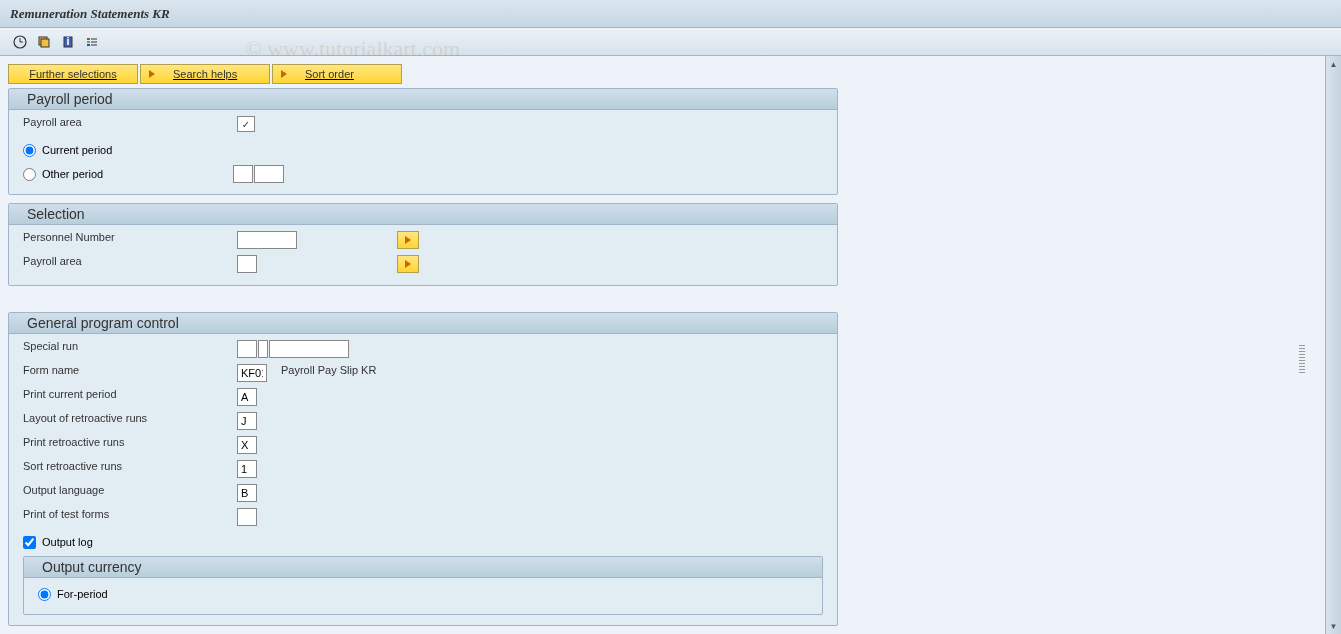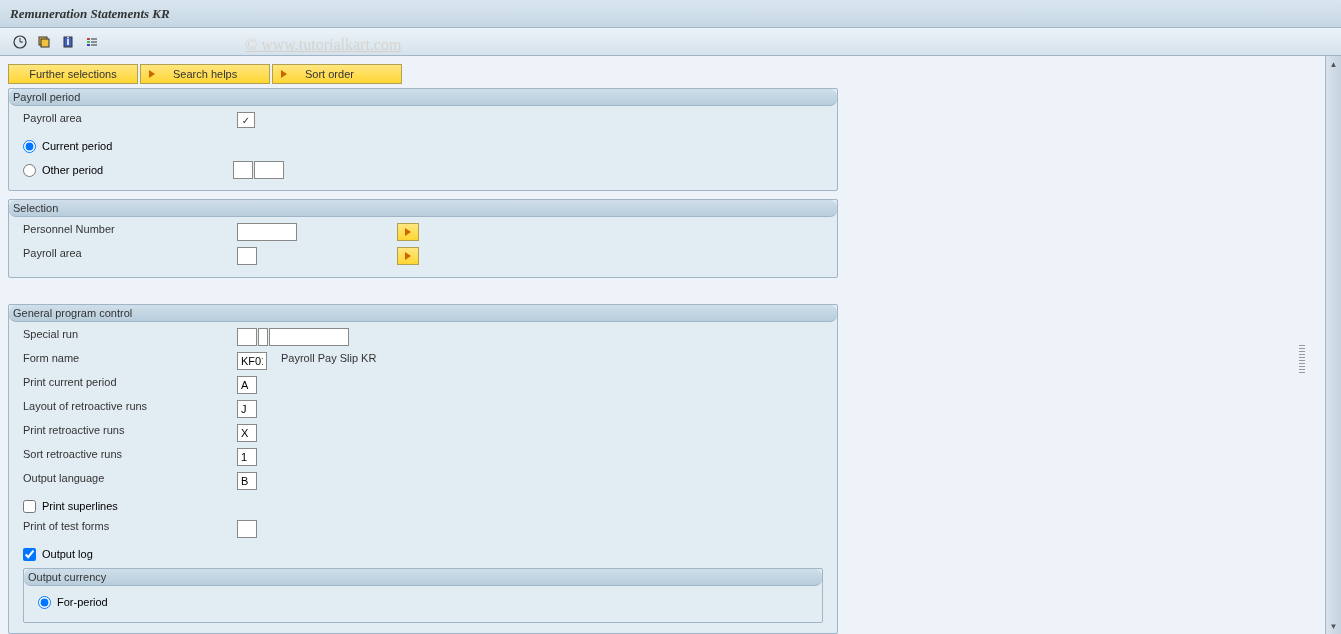--- a/index.html
+++ b/index.html
@@ -57,20 +57,21 @@
       flex: 1;
       padding: 8px;
       background: #edf3f8;
       overflow-y: auto;
       position: relative;
     }
     .button-row {
       display: flex;
       gap: 2px;
       margin-bottom: 4px;
+      text-decoration: underline;
     }
     .sap-button {
       background: linear-gradient(to bottom, #ffe680 0%, #ffd633 100%);
       border: 1px solid #b0a050;
       padding: 2px 8px;
       cursor: pointer;
       height: 20px;
       display: flex;
       align-items: center;
       font-size: 11px;
@@ -95,25 +96,24 @@
     }
     .group-box {
       border: 1px solid #a0b5c8;
       background: #e2ecf3;
       margin-bottom: 8px;
       width: 830px;
       border-radius: 2px;
     }
     .group-header {
       background: linear-gradient(to bottom, #d0dfea 0%, #b8cddc 100%);
-      padding: 2px 4px;
+      padding: 2px 18px;
       border-bottom: 1px solid #a0b5c8;
-      font-size: 11px;
-      color: #333;
-      border-radius: 7px;
+      font-size: 14px;
+      color: #333;
     }
     .group-content {
       padding: 6px 8px;
     }
     .field-row {
       display: flex;
       align-items: flex-start;
       margin-bottom: 4px;
       height: 20px;
     }
@@ -221,26 +221,25 @@
       right: 20px;
       top: 50%;
       width: 6px;
       height: 30px;
       background: repeating-linear-gradient(to bottom, #999 0, #999 1px, transparent 1px, transparent 3px);
     }
     .watermark {
       position: absolute;
       top: 36px;
       left: 245px;
-      font-size: 16px;
+      font-size: 22px;
       color: rgba(200, 150, 100, 0.25);
       font-family: serif;
       pointer-events: none;
       z-index: 100;
-      text-decoration: underline;
     }
     .two-inputs {
       display: flex;
       gap: 1px;
     }
   </style>
 </head>
 <body>
 
 <div class="title-bar">
@@ -360,24 +359,20 @@
           <input class="field-input tiny" value="X" style="">
         </div>
         <div class="field-row">
           <span class="field-label">Sort retroactive runs</span>
           <input class="field-input tiny" value="1" style="">
         </div>
         <div class="field-row">
           <span class="field-label">Output language</span>
           <input class="field-input tiny" value="B" style="">
         </div>
-        <div class="checkbox-row">
-          <input type="checkbox" style="">
-          <span>Print superlines</span>
-        </div>
         <div class="field-row">
           <span class="field-label">Print of test forms</span>
           <input class="field-input tiny" style="">
         </div>
         <div class="checkbox-row">
           <input type="checkbox" checked="" style="">
           <span>Output log</span>
         </div>
         <div class="inner-group">
           <div class="group-header">Output currency</div>

